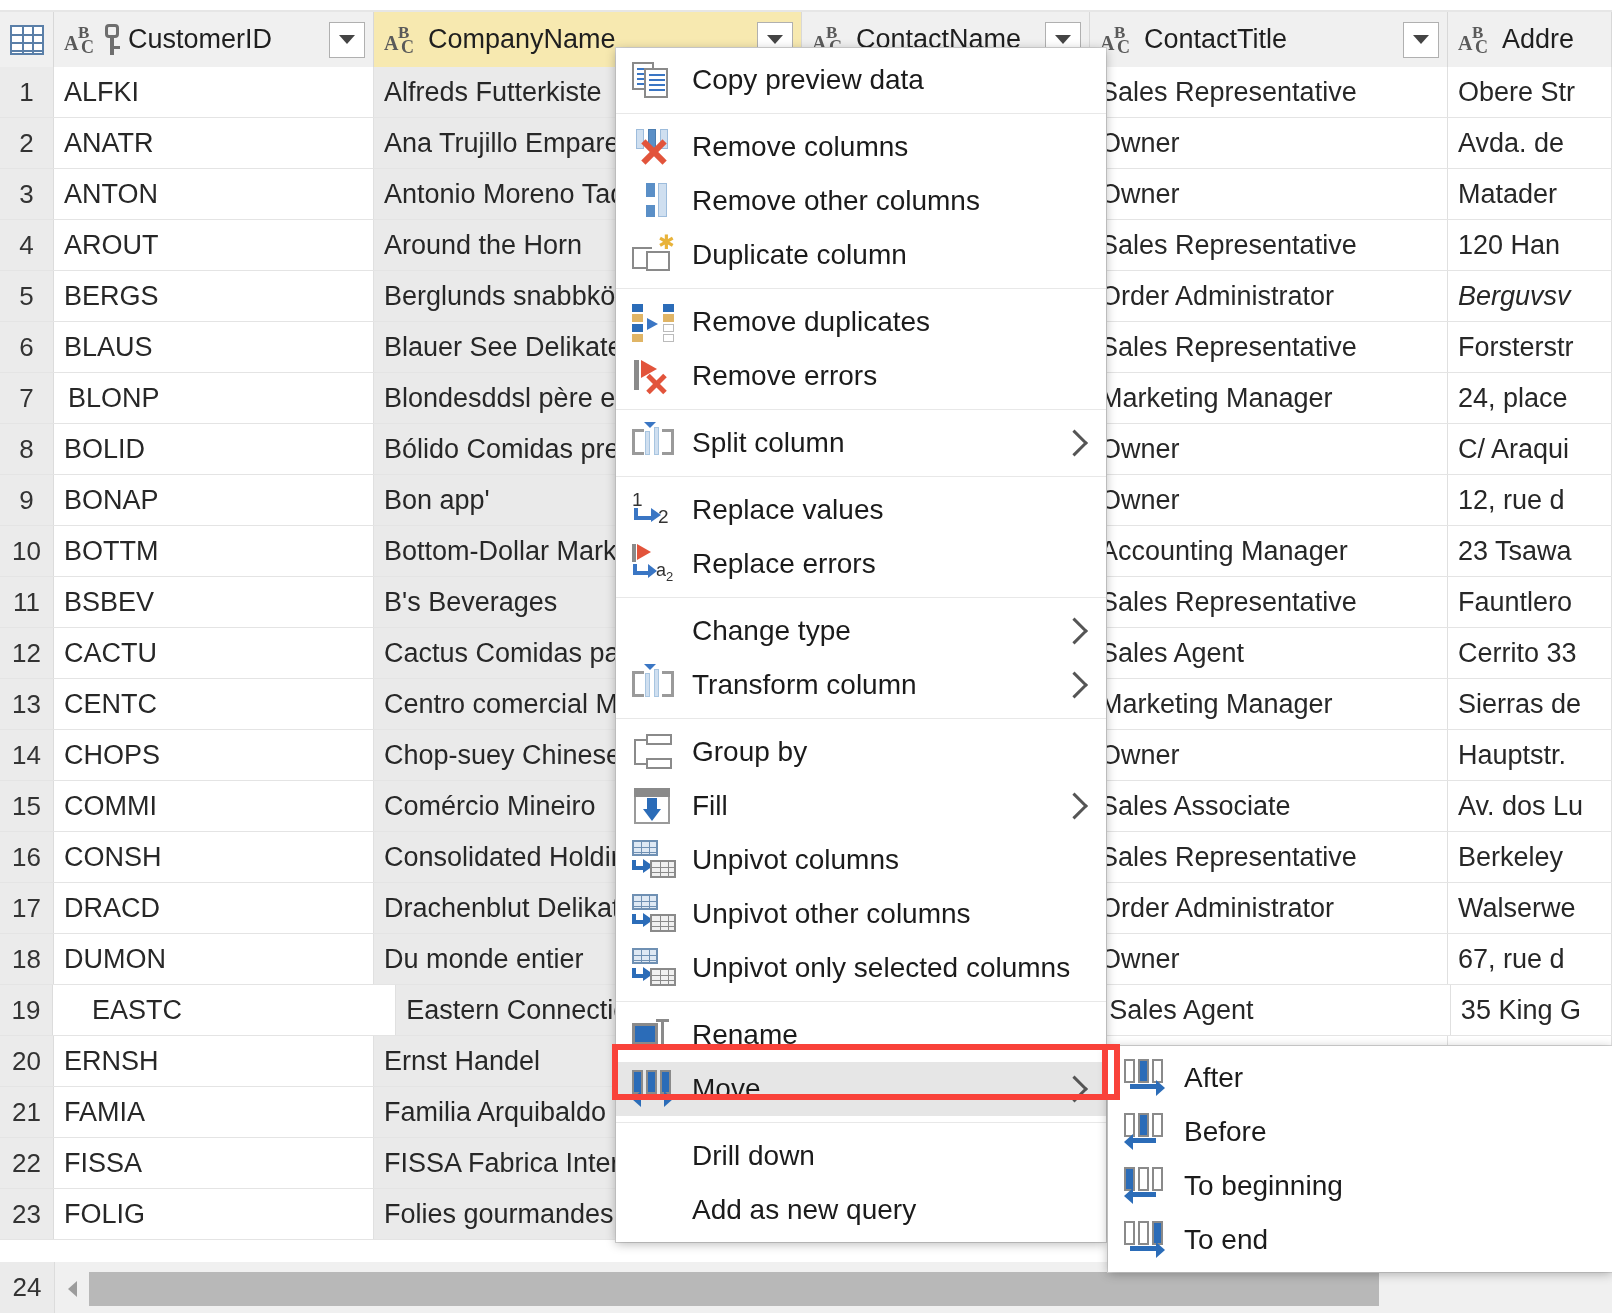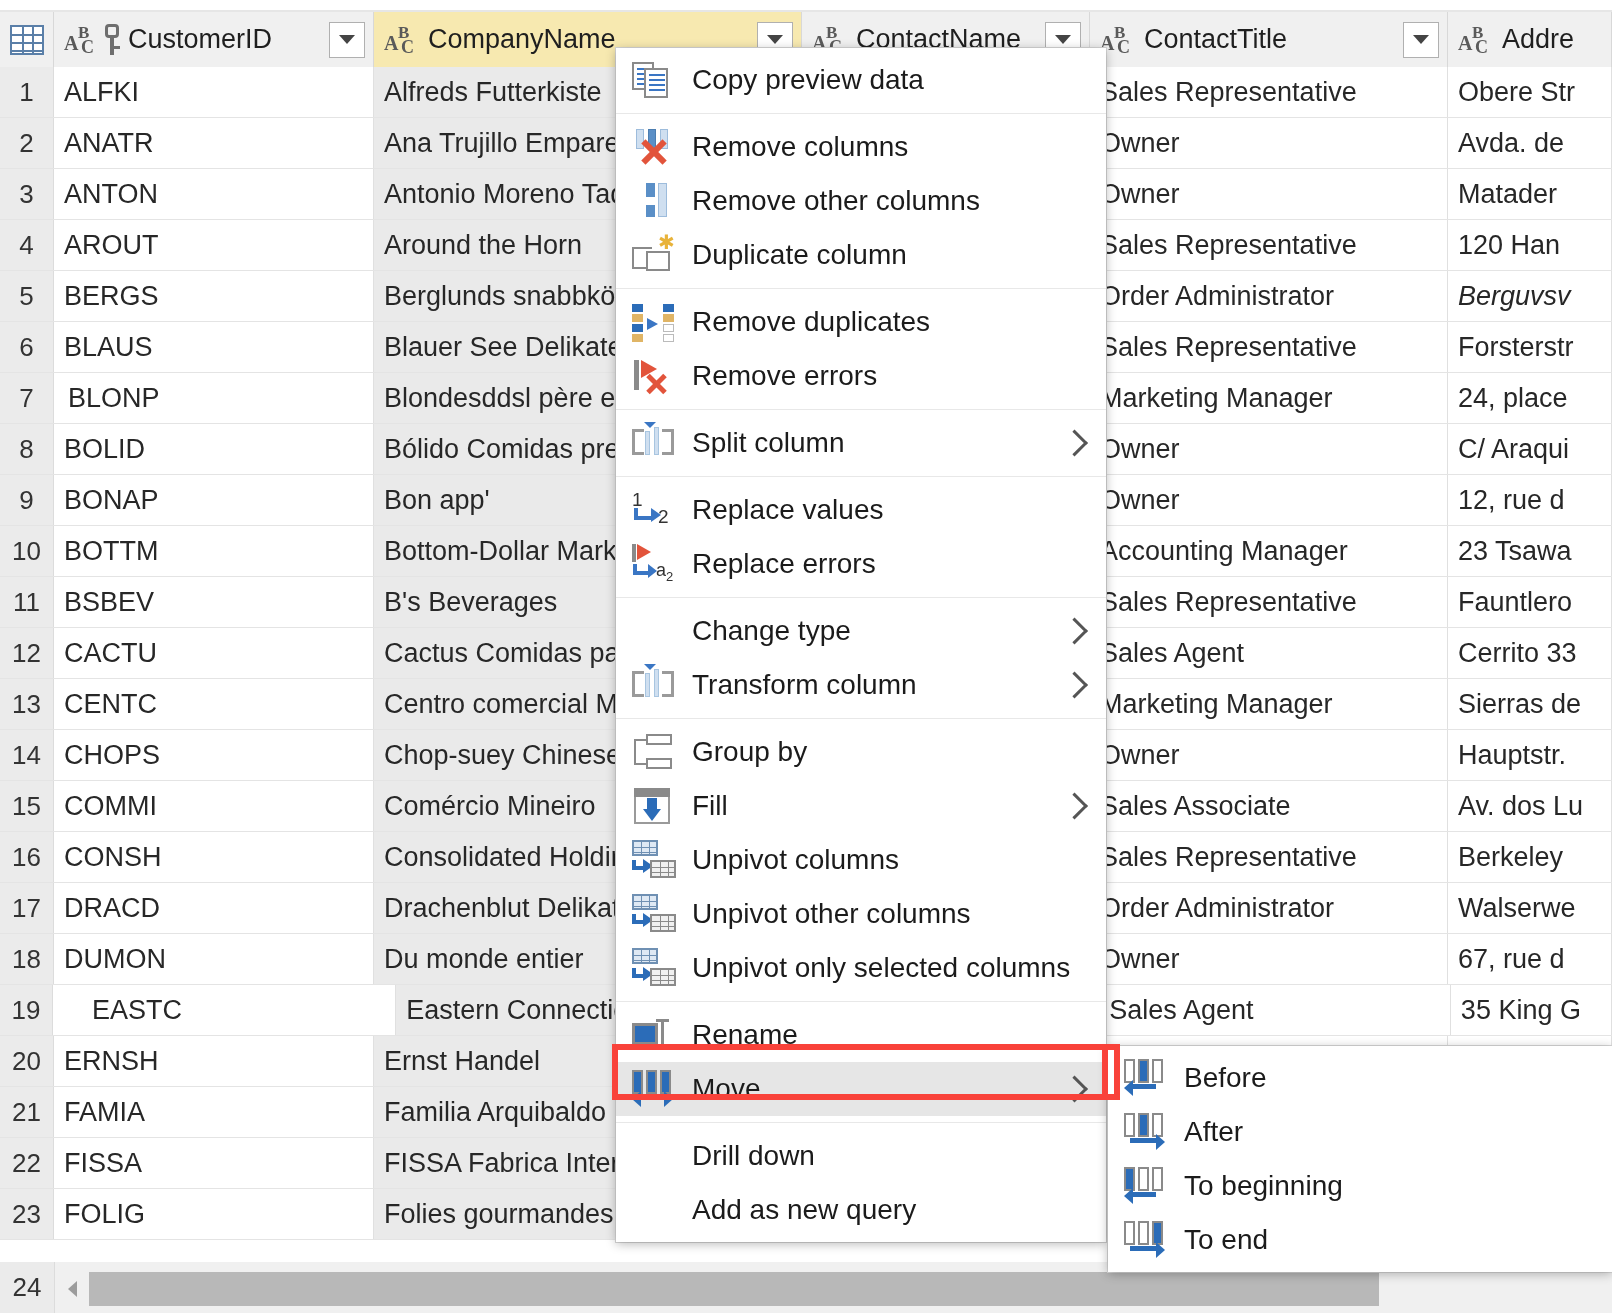--- a/index.html
+++ b/index.html
@@ -714,37 +714,37 @@
 
 <div class="menu" id="submenu">
     <div class="mi">
       <span class="mi-ico">
         <span class="ic ic-move">
           <span class="col a"></span>
           <span class="col b"></span>
           <span class="col c"></span>
           <span class="fill b"></span>
           <span class="ar"></span>
-          <span class="arl"></span>
-        </span>
-      </span>
-      <span class="mi-lbl">Before</span>
+          <span class="arr"></span>
+        </span>
+      </span>
+      <span class="mi-lbl">After</span>
     </div>
     <div class="mi">
       <span class="mi-ico">
         <span class="ic ic-move">
           <span class="col a"></span>
           <span class="col b"></span>
           <span class="col c"></span>
           <span class="fill b"></span>
           <span class="ar"></span>
-          <span class="arr"></span>
-        </span>
-      </span>
-      <span class="mi-lbl">After</span>
+          <span class="arl"></span>
+        </span>
+      </span>
+      <span class="mi-lbl">Before</span>
     </div>
     <div class="mi">
       <span class="mi-ico">
         <span class="ic ic-move">
           <span class="col a"></span>
           <span class="col b"></span>
           <span class="col c"></span>
           <span class="fill a"></span>
           <span class="ar"></span>
           <span class="arl"></span>

